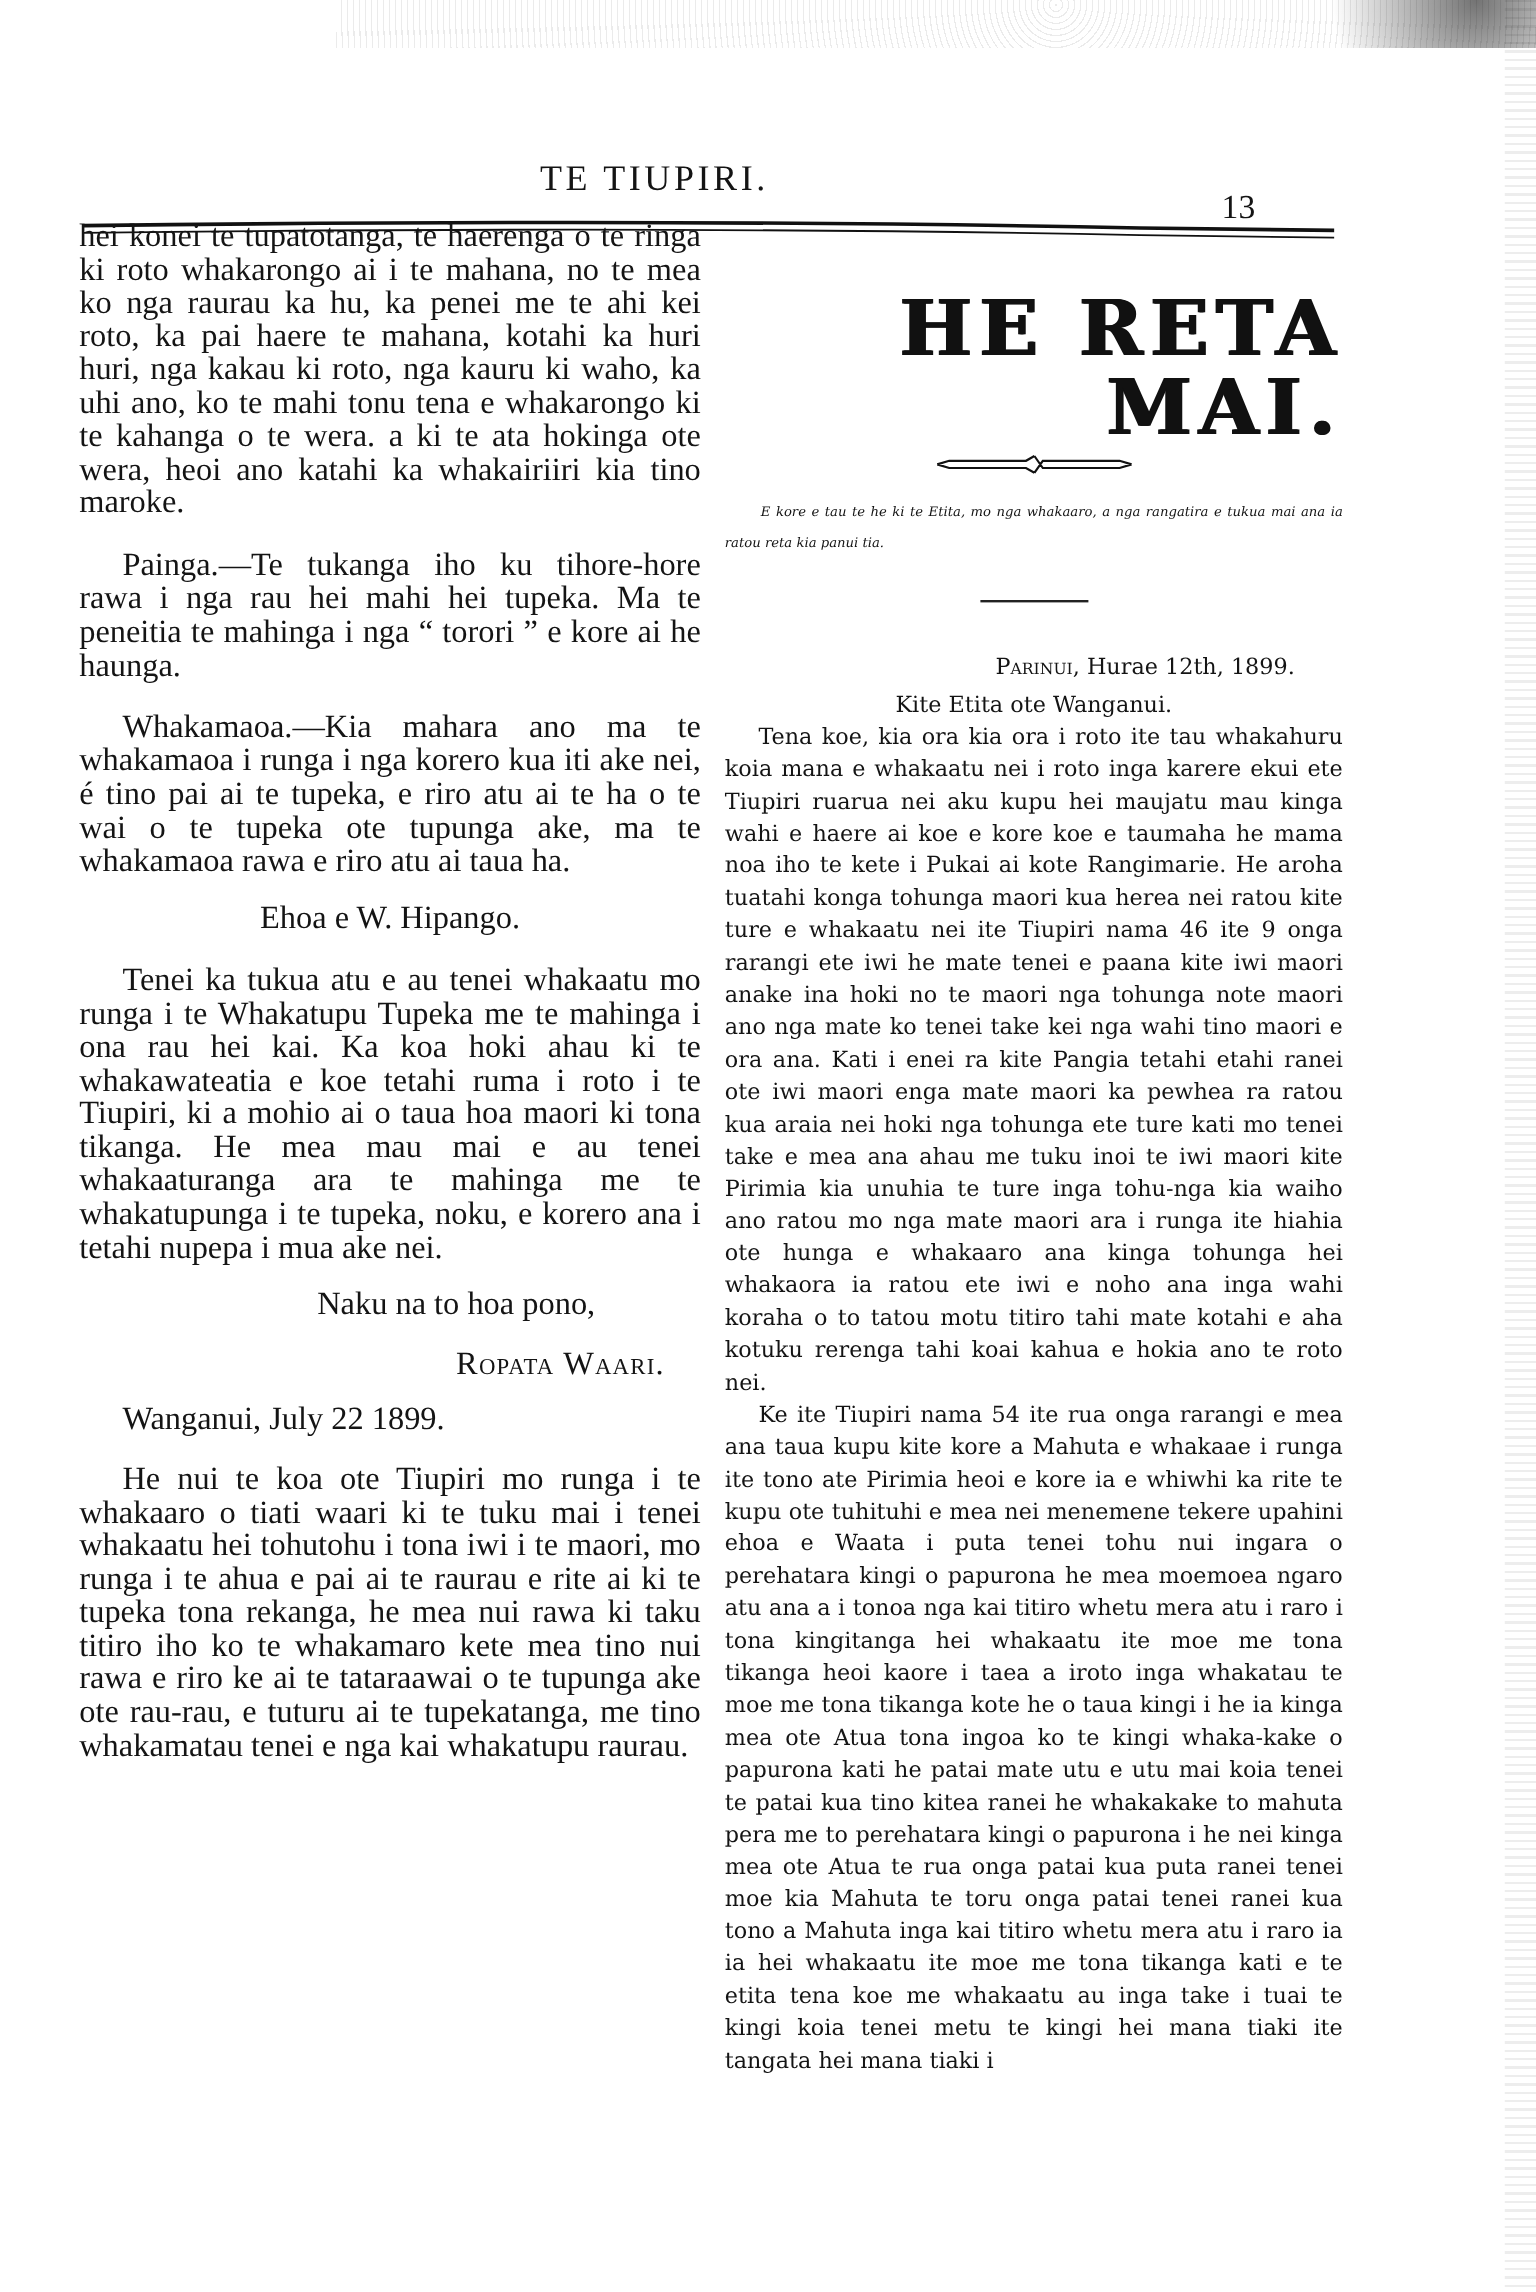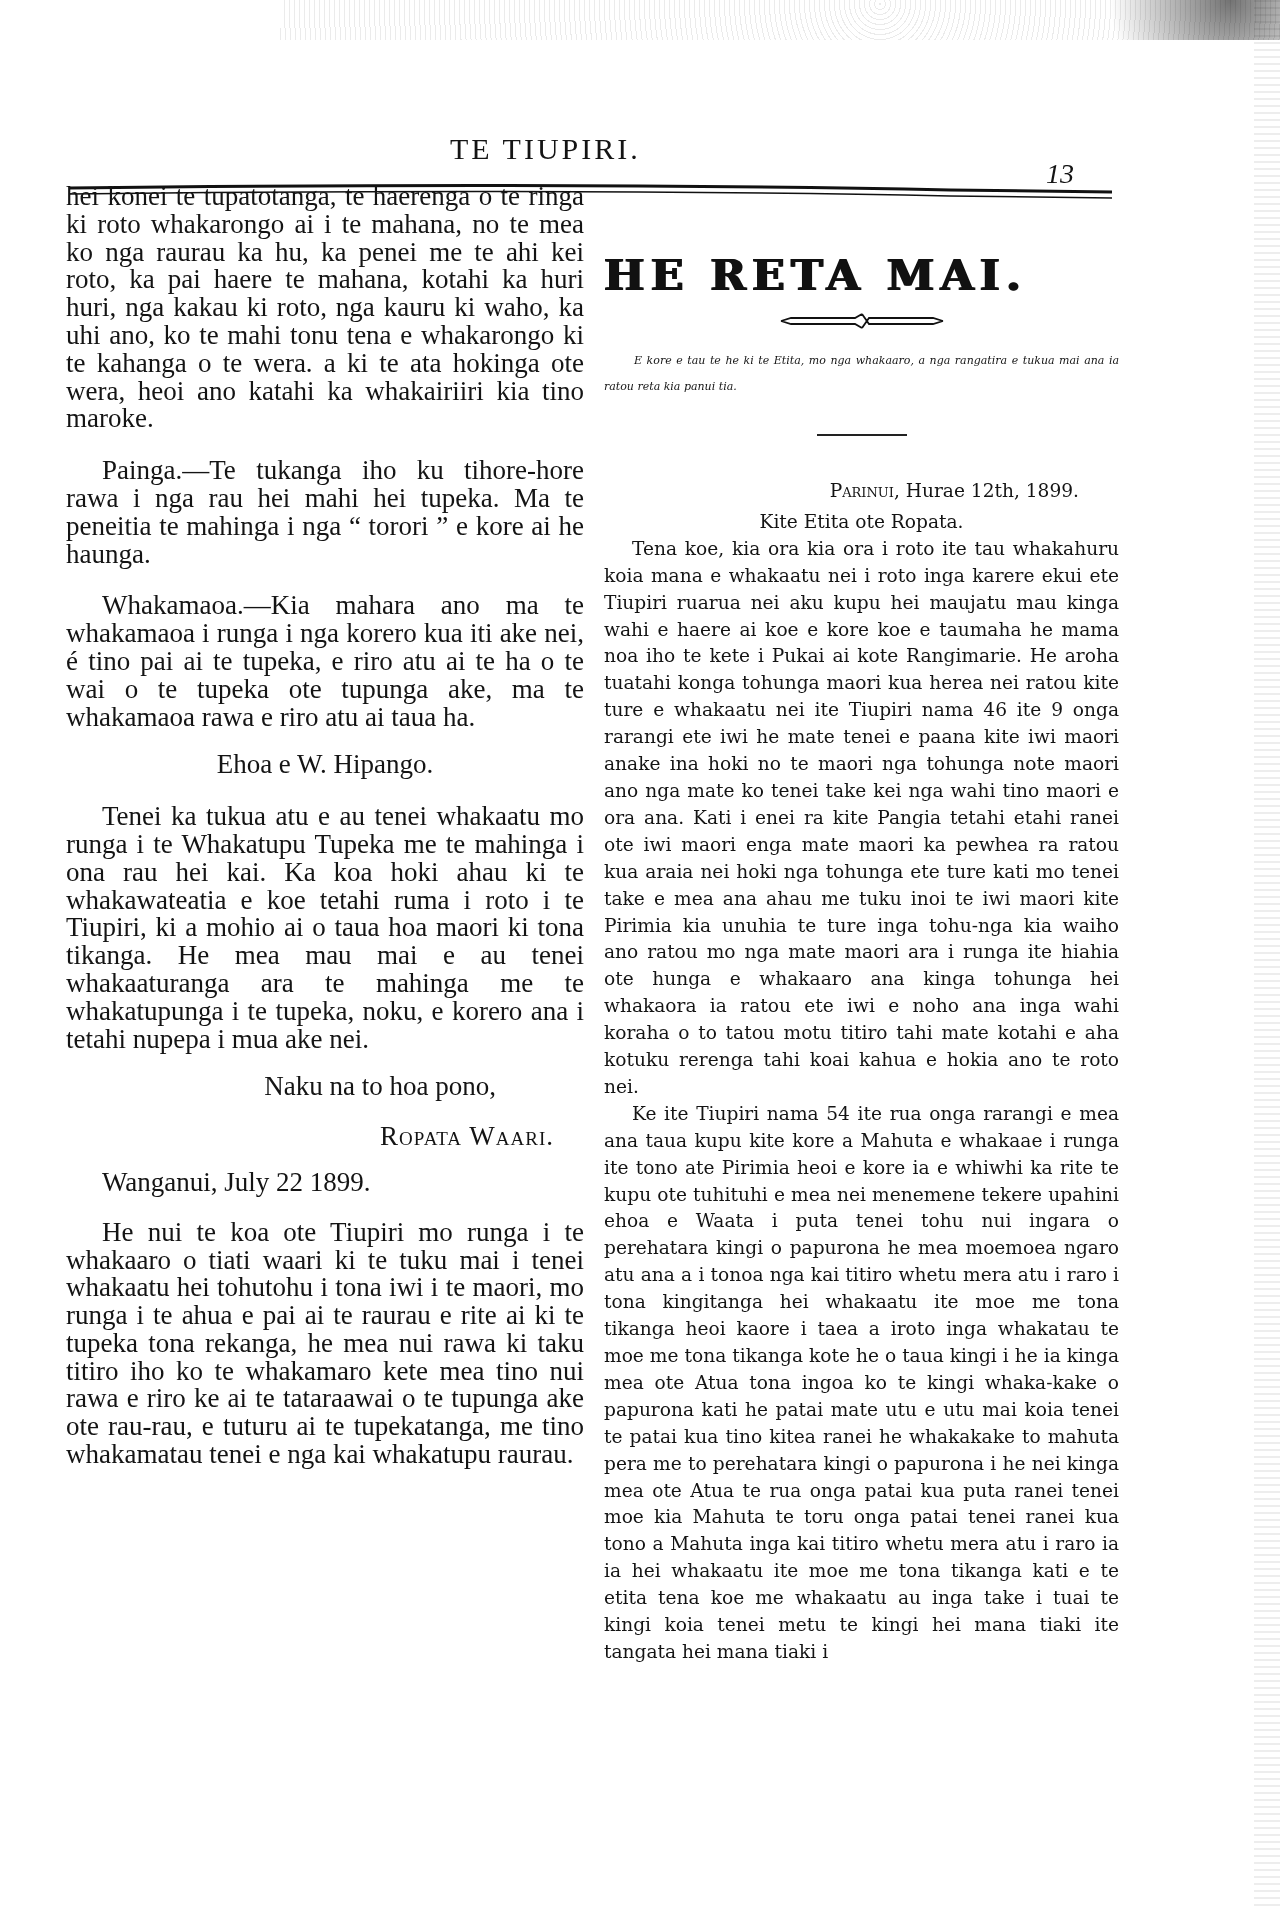--- a/index.html
+++ b/index.html
@@ -15,21 +15,21 @@
   }
   .speckle-right {
     position: absolute; top: 0; right: 0; width: 26px; height: 1910px;
     background: repeating-linear-gradient(180deg, rgba(0,0,0,0.07) 0 2px, transparent 2px 7px);
   }
   .running-head {
     position: absolute; top: 132px; left: 450px; width: 300px; text-align: left;
     font-family: "Liberation Serif", serif; font-size: 30px; letter-spacing: 3px;
   }
   .page-number {
-    position: absolute; top: 158px; left: 1046px; font-family: "Liberation Serif", serif; font-size: 28px; font-style: italic;
+    position: absolute; top: 158px; left: 1018px; font-family: "Liberation Serif", serif; font-size: 28px;
   }
   .head-rule {
     position: absolute; top: 178px; left: 70px; width: 1042px; height: 28px;
   }
   .column-left {
     position: absolute; top: 183px; left: 66px; width: 518px;
     font-family: "Liberation Serif", serif; font-size: 27px; line-height: 27.8px;
     text-align: justify;
   }
   .column-left p { margin: 0; }
@@ -39,22 +39,22 @@
   .signature { text-align: right; padding-right: 30px; margin-top: 22px !important; font-variant: small-caps; letter-spacing: 1px; }
   .place-date { margin-top: 18px !important; padding-left: 36px; }
   .para-gap { margin-top: 22px !important; }
   .column-right {
     position: absolute; top: 222px; left: 604px; width: 515px;
     font-family: "DejaVu Serif", serif; font-size: 18.6px; line-height: 26.9px; text-align: justify;
   }
   .column-right p { margin: 0; }
   .column-right .indent { text-indent: 28px; }
   .section-title {
-    text-align: left; font-family: "DejaVu Serif", serif; font-weight: bold;
-    font-size: 43px; letter-spacing: 6px; line-height: 66px; margin: 20px 0 4px 0;
+    text-align: right; font-family: "DejaVu Serif", serif; font-weight: bold;
+    font-size: 64px; letter-spacing: 6px; line-height: 66px; margin: 20px 0 4px 0;
     color: #111; text-shadow: 1px 0 0 #111, -1px 0 0 #111;
   }
   .ornament { display: block; margin: 4px auto 18px auto; width: 170px; height: 18px; }
   .editor-note {
     font-family: "DejaVu Serif", serif; font-style: italic; font-size: 11px; line-height: 26px;
     text-indent: 30px; text-align: justify;
   }
   .short-rule { width: 90px; height: 2px; background: #222; margin: 34px auto 42px auto; }
   .dateline { text-align: right; padding-right: 40px; }
   .dateline .sc { font-variant: small-caps; margin-left: 48px; }
@@ -97,17 +97,17 @@
     <path d="M4 9 L14 6 L78 6 L85 2 M4 9 L14 12 L78 12 L85 16 M85 2 L92 12 L156 12 L166 9 M85 16 L92 6 L156 6 L166 9" stroke="#111" stroke-width="1.8" fill="none"></path>
   </svg>
   <p class="editor-note">E kore e tau te he ki te Etita, mo nga whakaaro, a nga rangatira e tukua mai ana ia ratou reta kia panui tia.</p>
   <div class="short-rule"></div>
 
   <div>
     <p class="dateline">
       <span class="sc">Parinui,</span>
       <span>Hurae 12th, 1899.</span>
     </p>
-    <p class="addressee">Kite Etita ote Ropata.</p>
+    <p class="addressee">Kite Etita ote Wanganui.</p>
     <p class="indent">Tena koe, kia ora kia ora i roto ite tau whakahuru koia mana e whakaatu nei i roto inga karere ekui ete Tiupiri ruarua nei aku kupu hei maujatu mau kinga wahi e haere ai koe e kore koe e taumaha he mama noa iho te kete i Pukai ai kote Rangimarie. He aroha tuatahi konga tohunga maori kua herea nei ratou kite ture e whakaatu nei ite Tiupiri nama 46 ite 9 onga rarangi ete iwi he mate tenei e paana kite iwi maori anake ina hoki no te maori nga tohunga note maori ano nga mate ko tenei take kei nga wahi tino maori e ora ana. Kati i enei ra kite Pangia tetahi etahi ranei ote iwi maori enga mate maori ka pewhea ra ratou kua araia nei hoki nga tohunga ete ture kati mo tenei take e mea ana ahau me tuku inoi te iwi maori kite Pirimia kia unuhia te ture inga tohu-nga kia waiho ano ratou mo nga mate maori ara i runga ite hiahia ote hunga e whakaaro ana kinga tohunga hei whakaora ia ratou ete iwi e noho ana inga wahi koraha o to tatou motu titiro tahi mate kotahi e aha kotuku rerenga tahi koai kahua e hokia ano te roto nei.</p>
     <p class="indent">Ke ite Tiupiri nama 54 ite rua onga rarangi e mea ana taua kupu kite kore a Mahuta e whakaae i runga ite tono ate Pirimia heoi e kore ia e whiwhi ka rite te kupu ote tuhituhi e mea nei menemene tekere upahini ehoa e Waata i puta tenei tohu nui ingara o perehatara kingi o papurona he mea moemoea ngaro atu ana a i tonoa nga kai titiro whetu mera atu i raro i tona kingitanga hei whakaatu ite moe me tona tikanga heoi kaore i taea a iroto inga whakatau te moe me tona tikanga kote he o taua kingi i he ia kinga mea ote Atua tona ingoa ko te kingi whaka-kake o papurona kati he patai mate utu e utu mai koia tenei te patai kua tino kitea ranei he whakakake to mahuta pera me to perehatara kingi o papurona i he nei kinga mea ote Atua te rua onga patai kua puta ranei tenei moe kia Mahuta te toru onga patai tenei ranei kua tono a Mahuta inga kai titiro whetu mera atu i raro ia ia hei whakaatu ite moe me tona tikanga kati e te etita tena koe me whakaatu au inga take i tuai te kingi koia tenei metu te kingi hei mana tiaki ite tangata hei mana tiaki i</p>
   </div>
 </section>
 
 </body></html>

